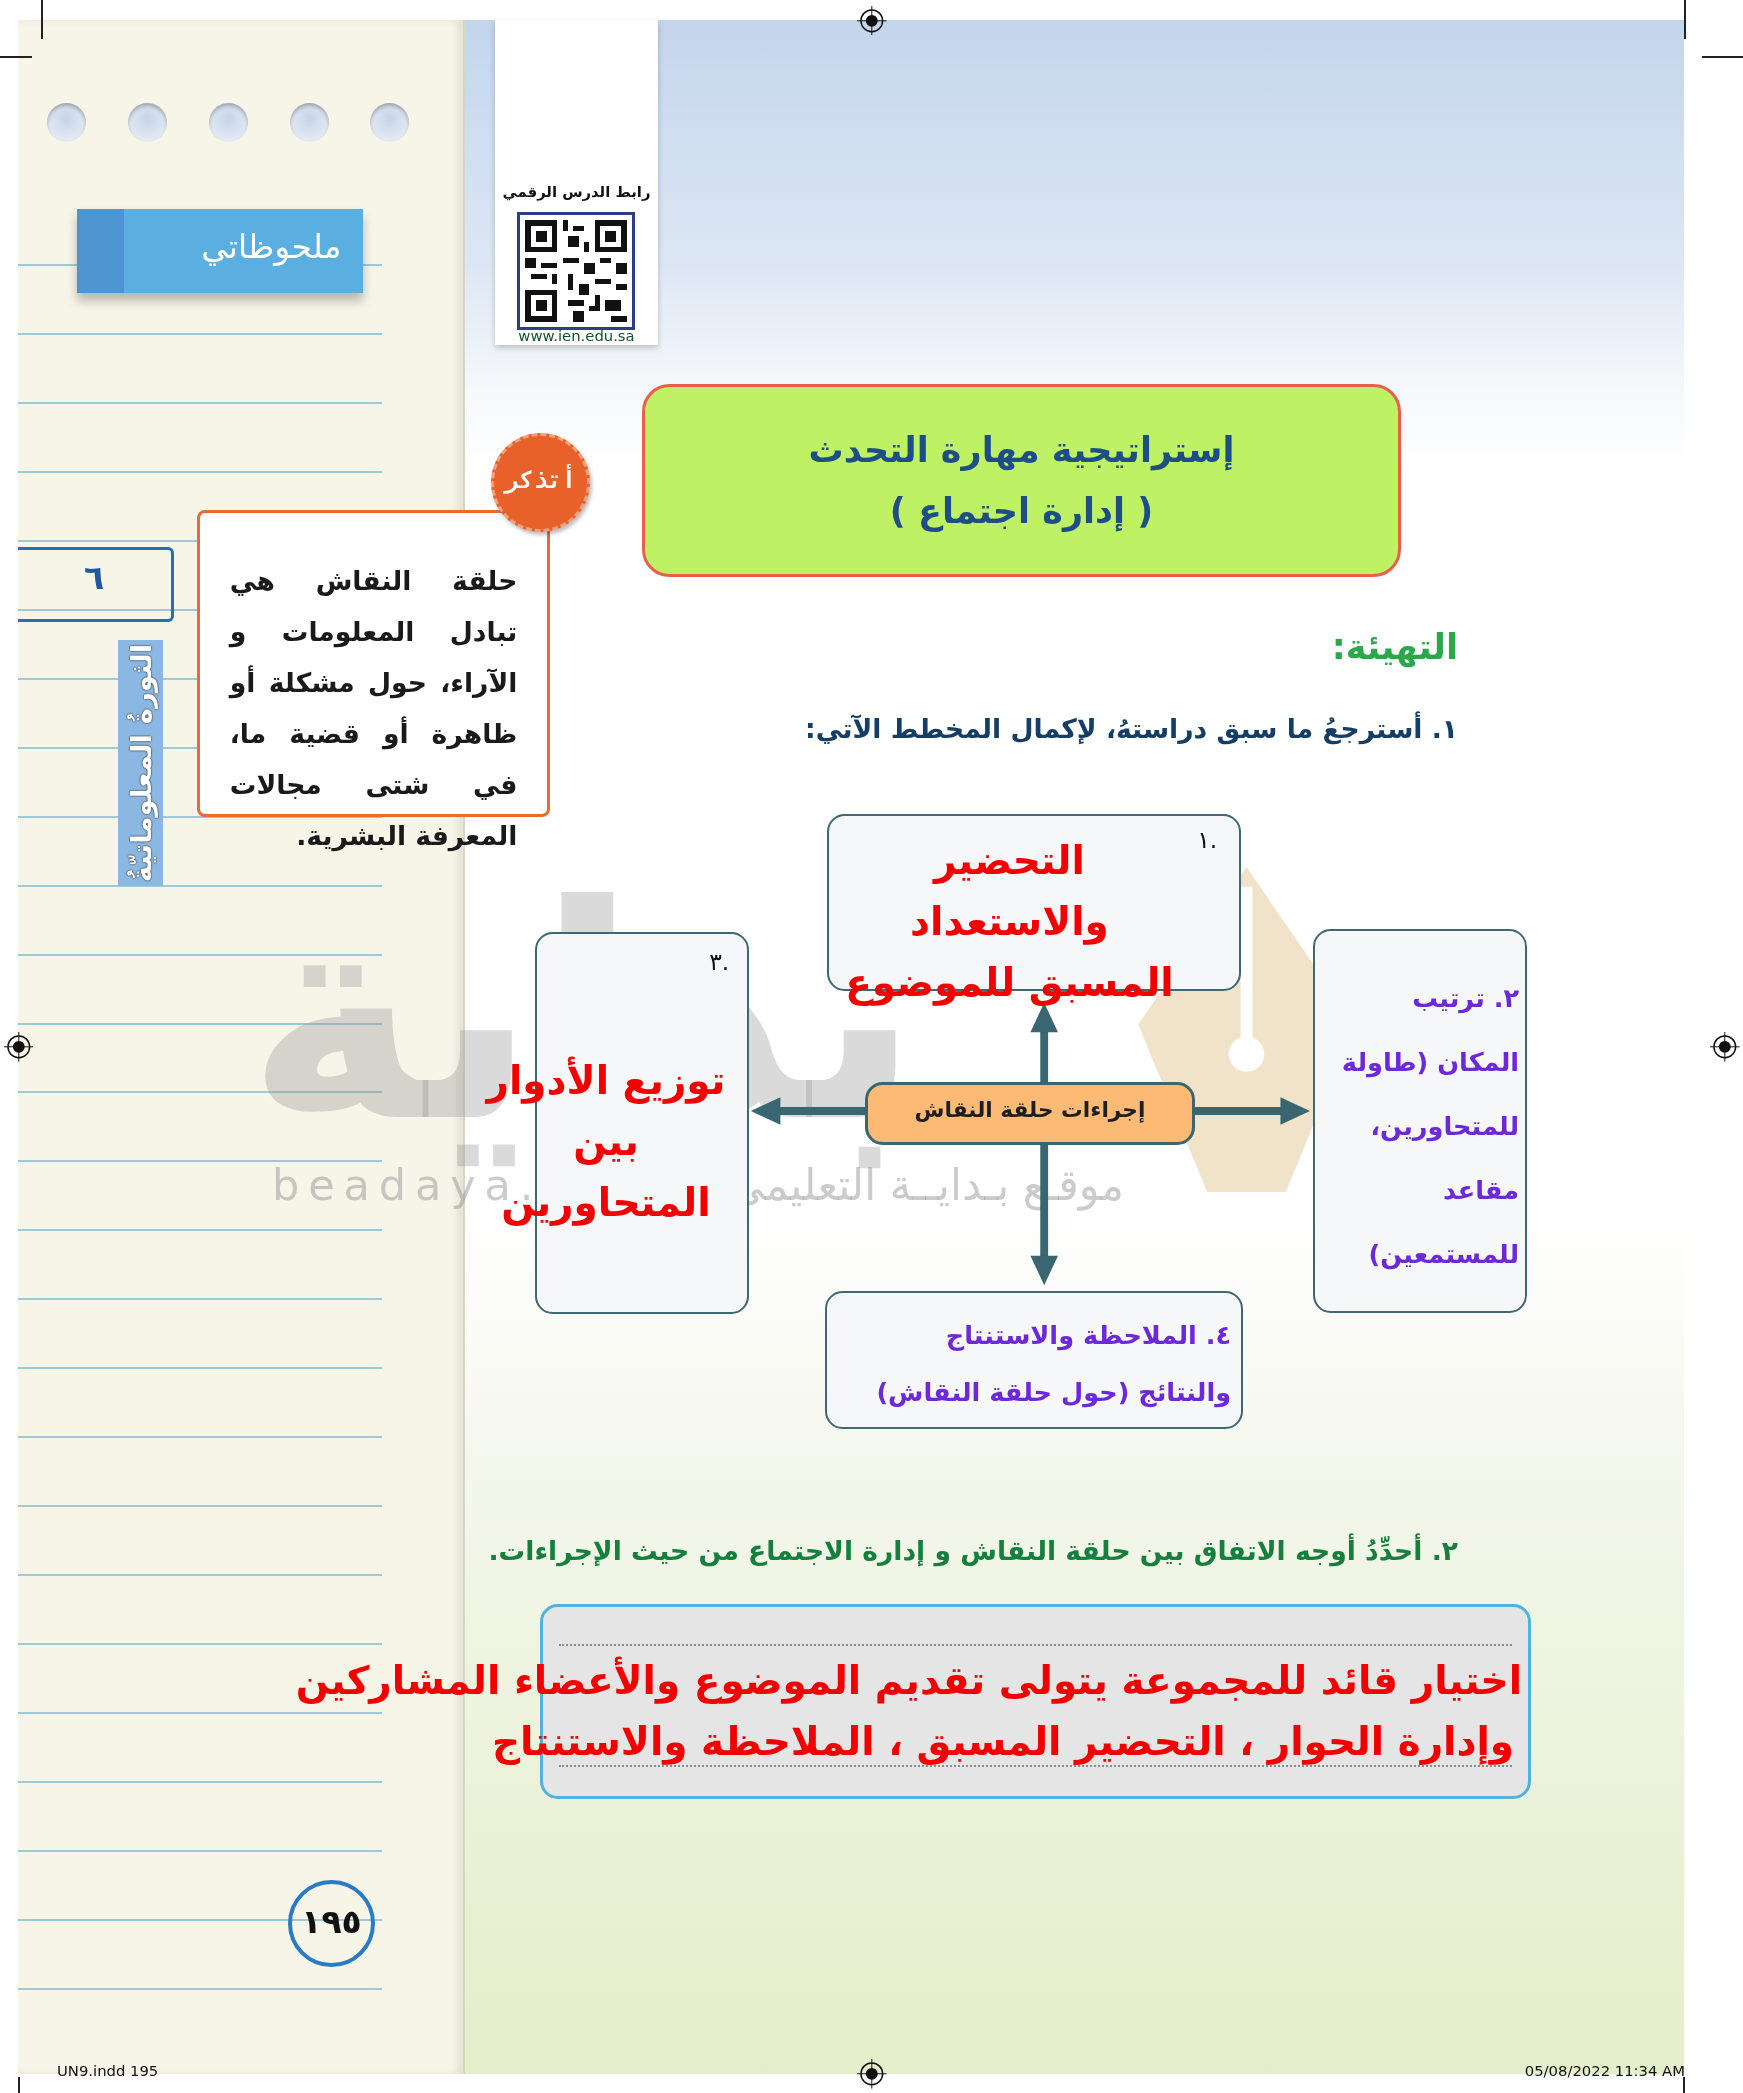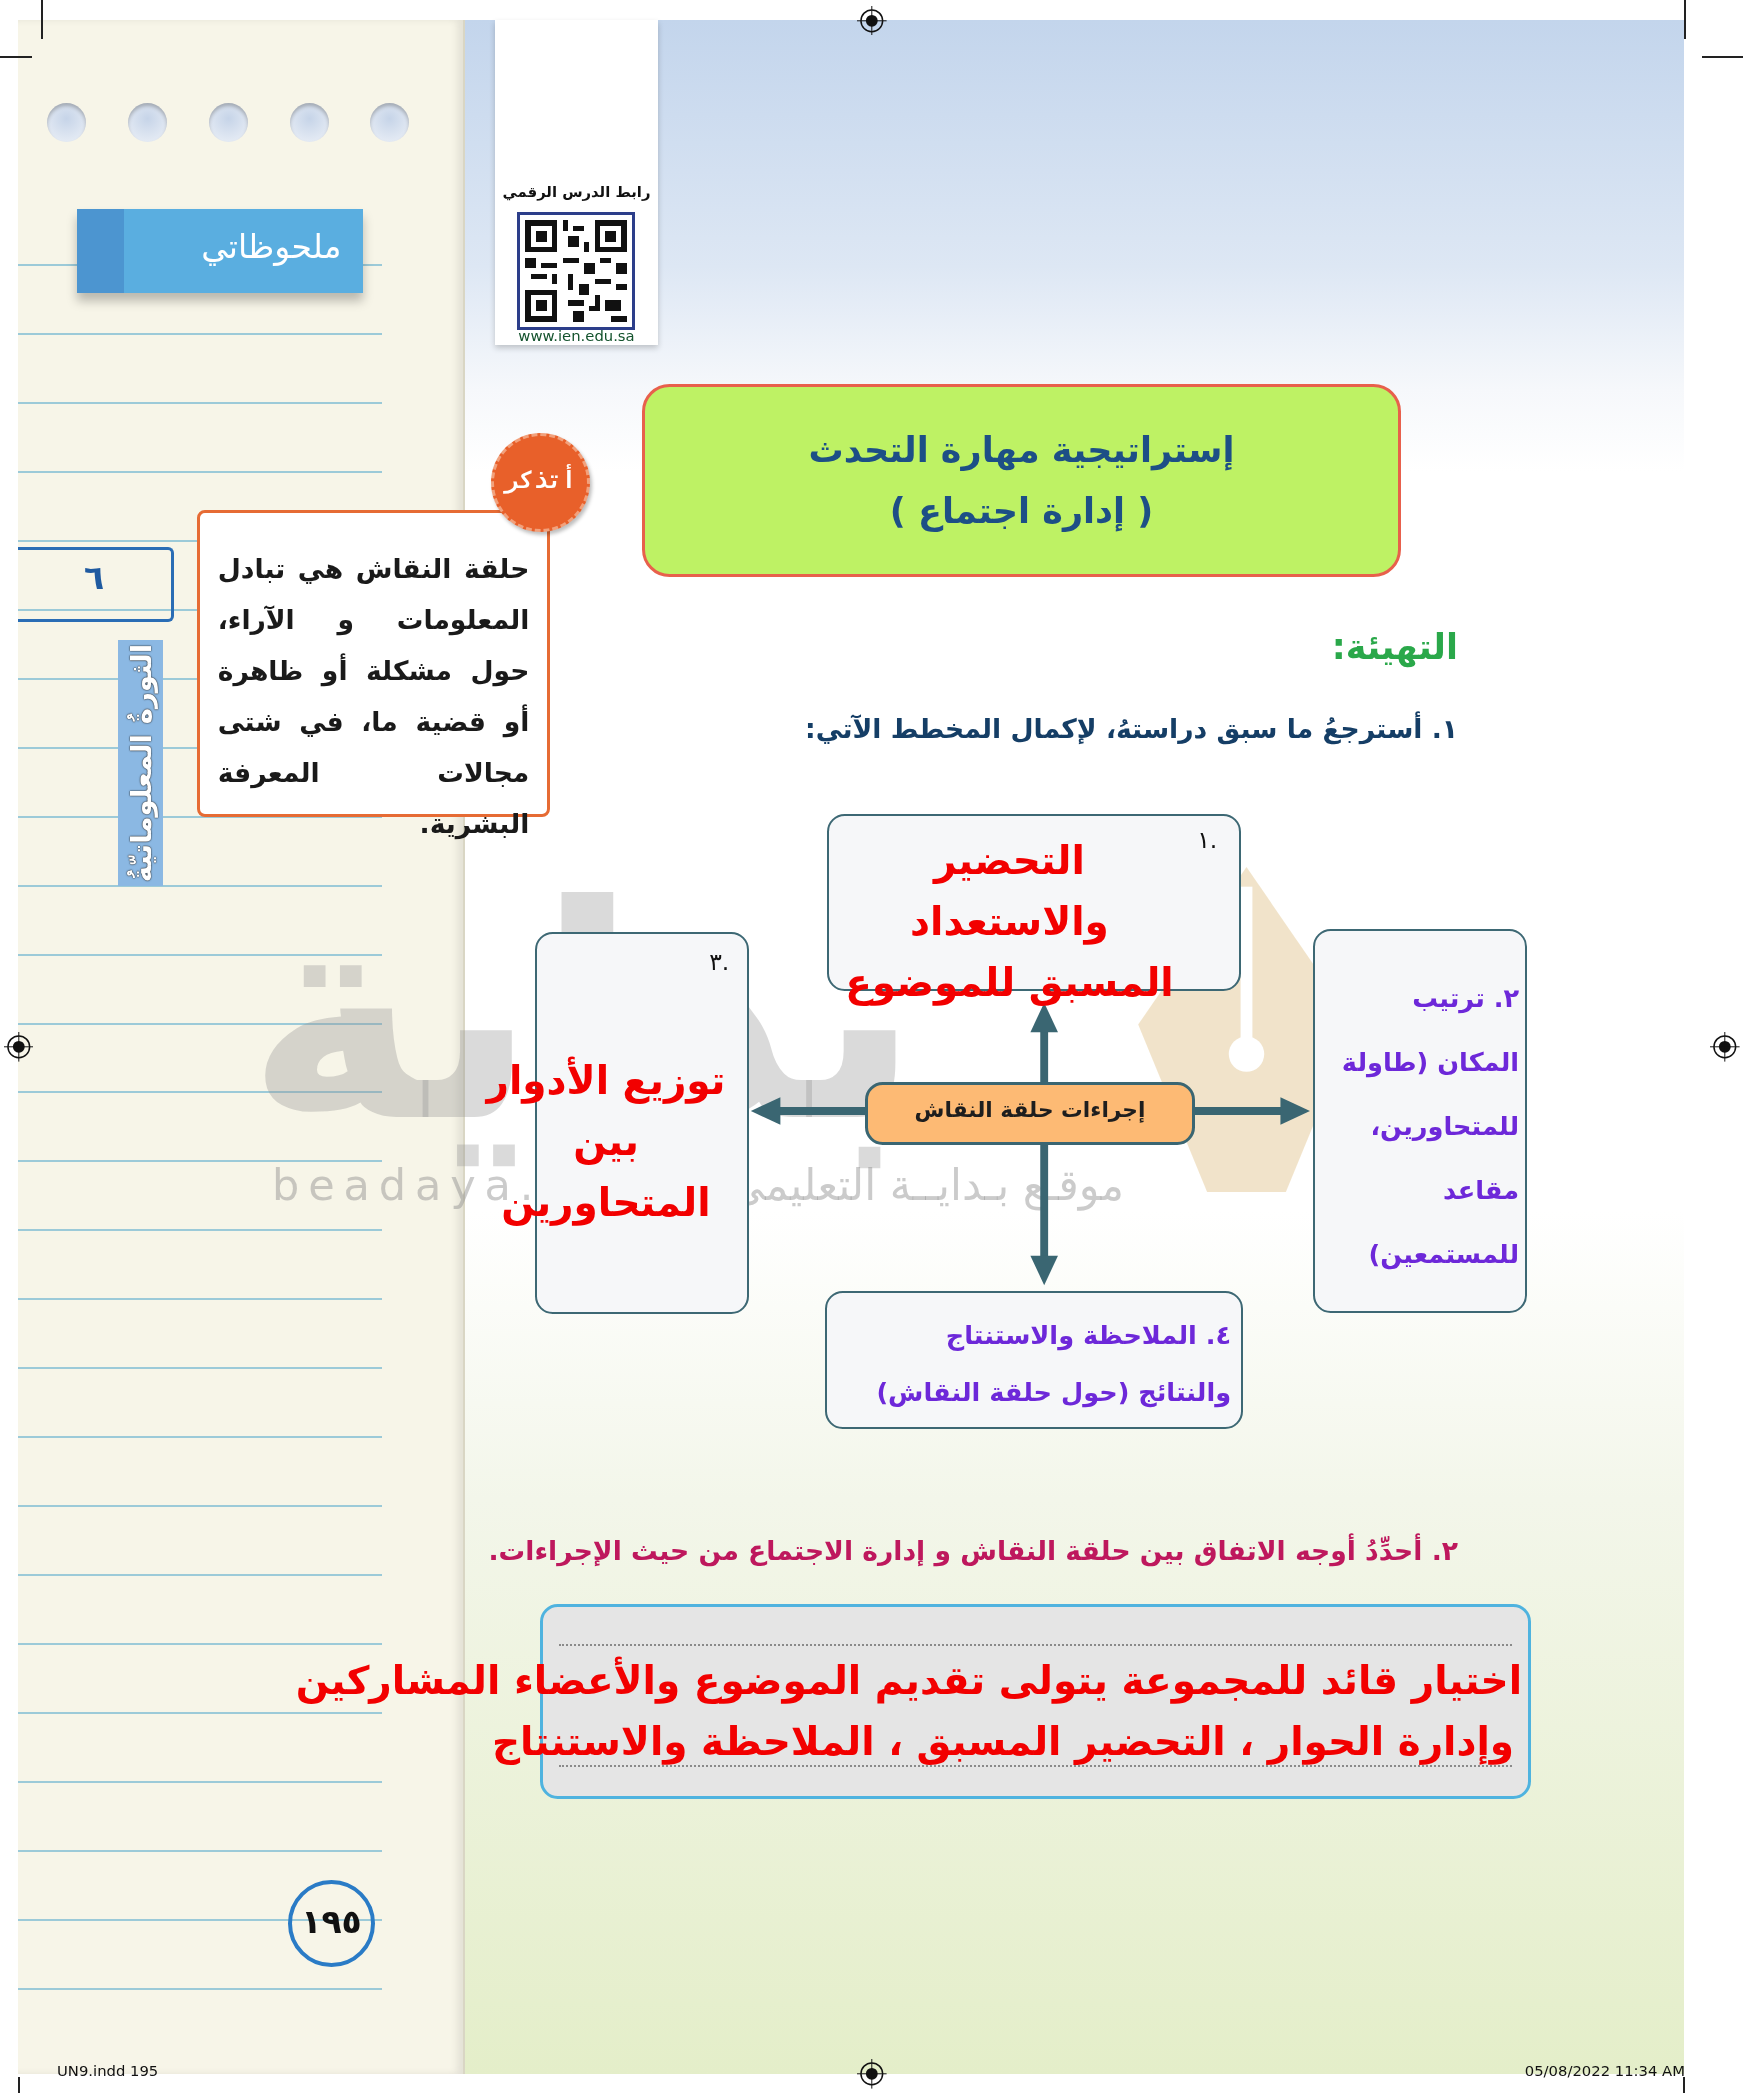--- a/index.html
+++ b/index.html
@@ -31,29 +31,29 @@
   .qr-card { left:495px; top:19.7px; width:163px; height:325px; background:#fff; box-shadow:0 3px 5.9px rgba(0,0,0,0.2); }
   .qr-label { position:absolute; left:0; right:0; top:163px; text-align:center; font-size:14.8px; font-weight:bold; direction:rtl; color:#111; }
   .qr-code { position:absolute; left:21.7px; top:192px; width:118px; height:118px; border:3px solid #2c3e8a; box-sizing:border-box; background:#fff; }
   .qr-url { position:absolute; left:0; right:0; top:307px; text-align:center; font-size:14.8px; color:#14532d; }
   
   .title-box { left:642px; top:384px; width:759px; height:193px; background:#bef264; border:3.9px solid #e8604c; border-radius:27.6px; box-sizing:border-box; }
   .title-box .t1, .title-box .t2 { position:absolute; left:0; right:0; text-align:center; color:#1d4f86; font-weight:bold; font-size:35px; direction:rtl; }
   .title-box .t1 { top:43px; } .title-box .t2 { top:104px; }
   
   .remember-box { left:197px; top:510px; width:353px; height:307px; background:#fff; border:3px solid #e66b34; border-radius:7.9px; box-sizing:border-box; }
-  .remember-box p { margin:0; position:absolute; left:17.7px; right:17.7px; top:29.6px; direction:rtl; text-align:justify;
+  .remember-box p { margin:12px; position:absolute; left:17.7px; right:17.7px; top:29.6px; direction:rtl; text-align:justify;
     font-size:26.6px; line-height:51px; font-weight:bold; color:#1a1a1a; }
   .remember-badge { left:491px; top:433px; width:99px; height:99px; border-radius:50%; background:#e8602a;
     border:3px dashed #f2a17c; box-sizing:border-box; box-shadow:2px 3px 3.9px rgba(0,0,0,0.25); }
   .remember-badge span { position:absolute; left:0; right:0; top:29.6px; text-align:center; color:#fff; font-weight:bold; font-size:23.6px; direction:rtl;font-family:Liberation Mono, monospace; }
   
   .prep { right:286px; top:627px; color:#2aa84a; font-size:35px; direction:rtl; font-weight:bold; }
   .q1 { right:286px; top:713px; color:#153e66; font-size:26.6px; direction:rtl; font-weight:bold; }
-  .q2 { right:286px; top:1535px; color:#be185d; font-size:26.6px; direction:rtl; font-weight:bold; }
+  .q2 { right:286px; top:1535px; color:#15803d; font-size:26.6px; direction:rtl; font-weight:bold; }
   
   .dbox { background:#f6f7f9; border:2px solid #3d6874; border-radius:17.7px; box-sizing:border-box; }
   .box1 { left:827px; top:814px; width:414px; height:177px; }
   .box2 { left:1313px; top:929px; width:214px; height:384px; }
   .box3 { left:535px; top:932px; width:214px; height:382px; }
   .box4 { left:825px; top:1291px; width:418px; height:138px; }
   .center-box { left:865px; top:1082px; width:330px; height:63px; background:#fdba74; border:3.9px solid #3a6672; border-radius:17.7px; box-sizing:border-box; }
   .center-box span { position:absolute; left:0; right:0; top:11.8px; text-align:center; font-weight:bold; font-size:21.7px; color:#1e1e1e; direction:rtl; }
   .num { position:absolute; font-size:23.6px; color:#111; }
   .red-ans { position:absolute; color:#f20000; font-weight:bold; direction:rtl; text-align:center; }

